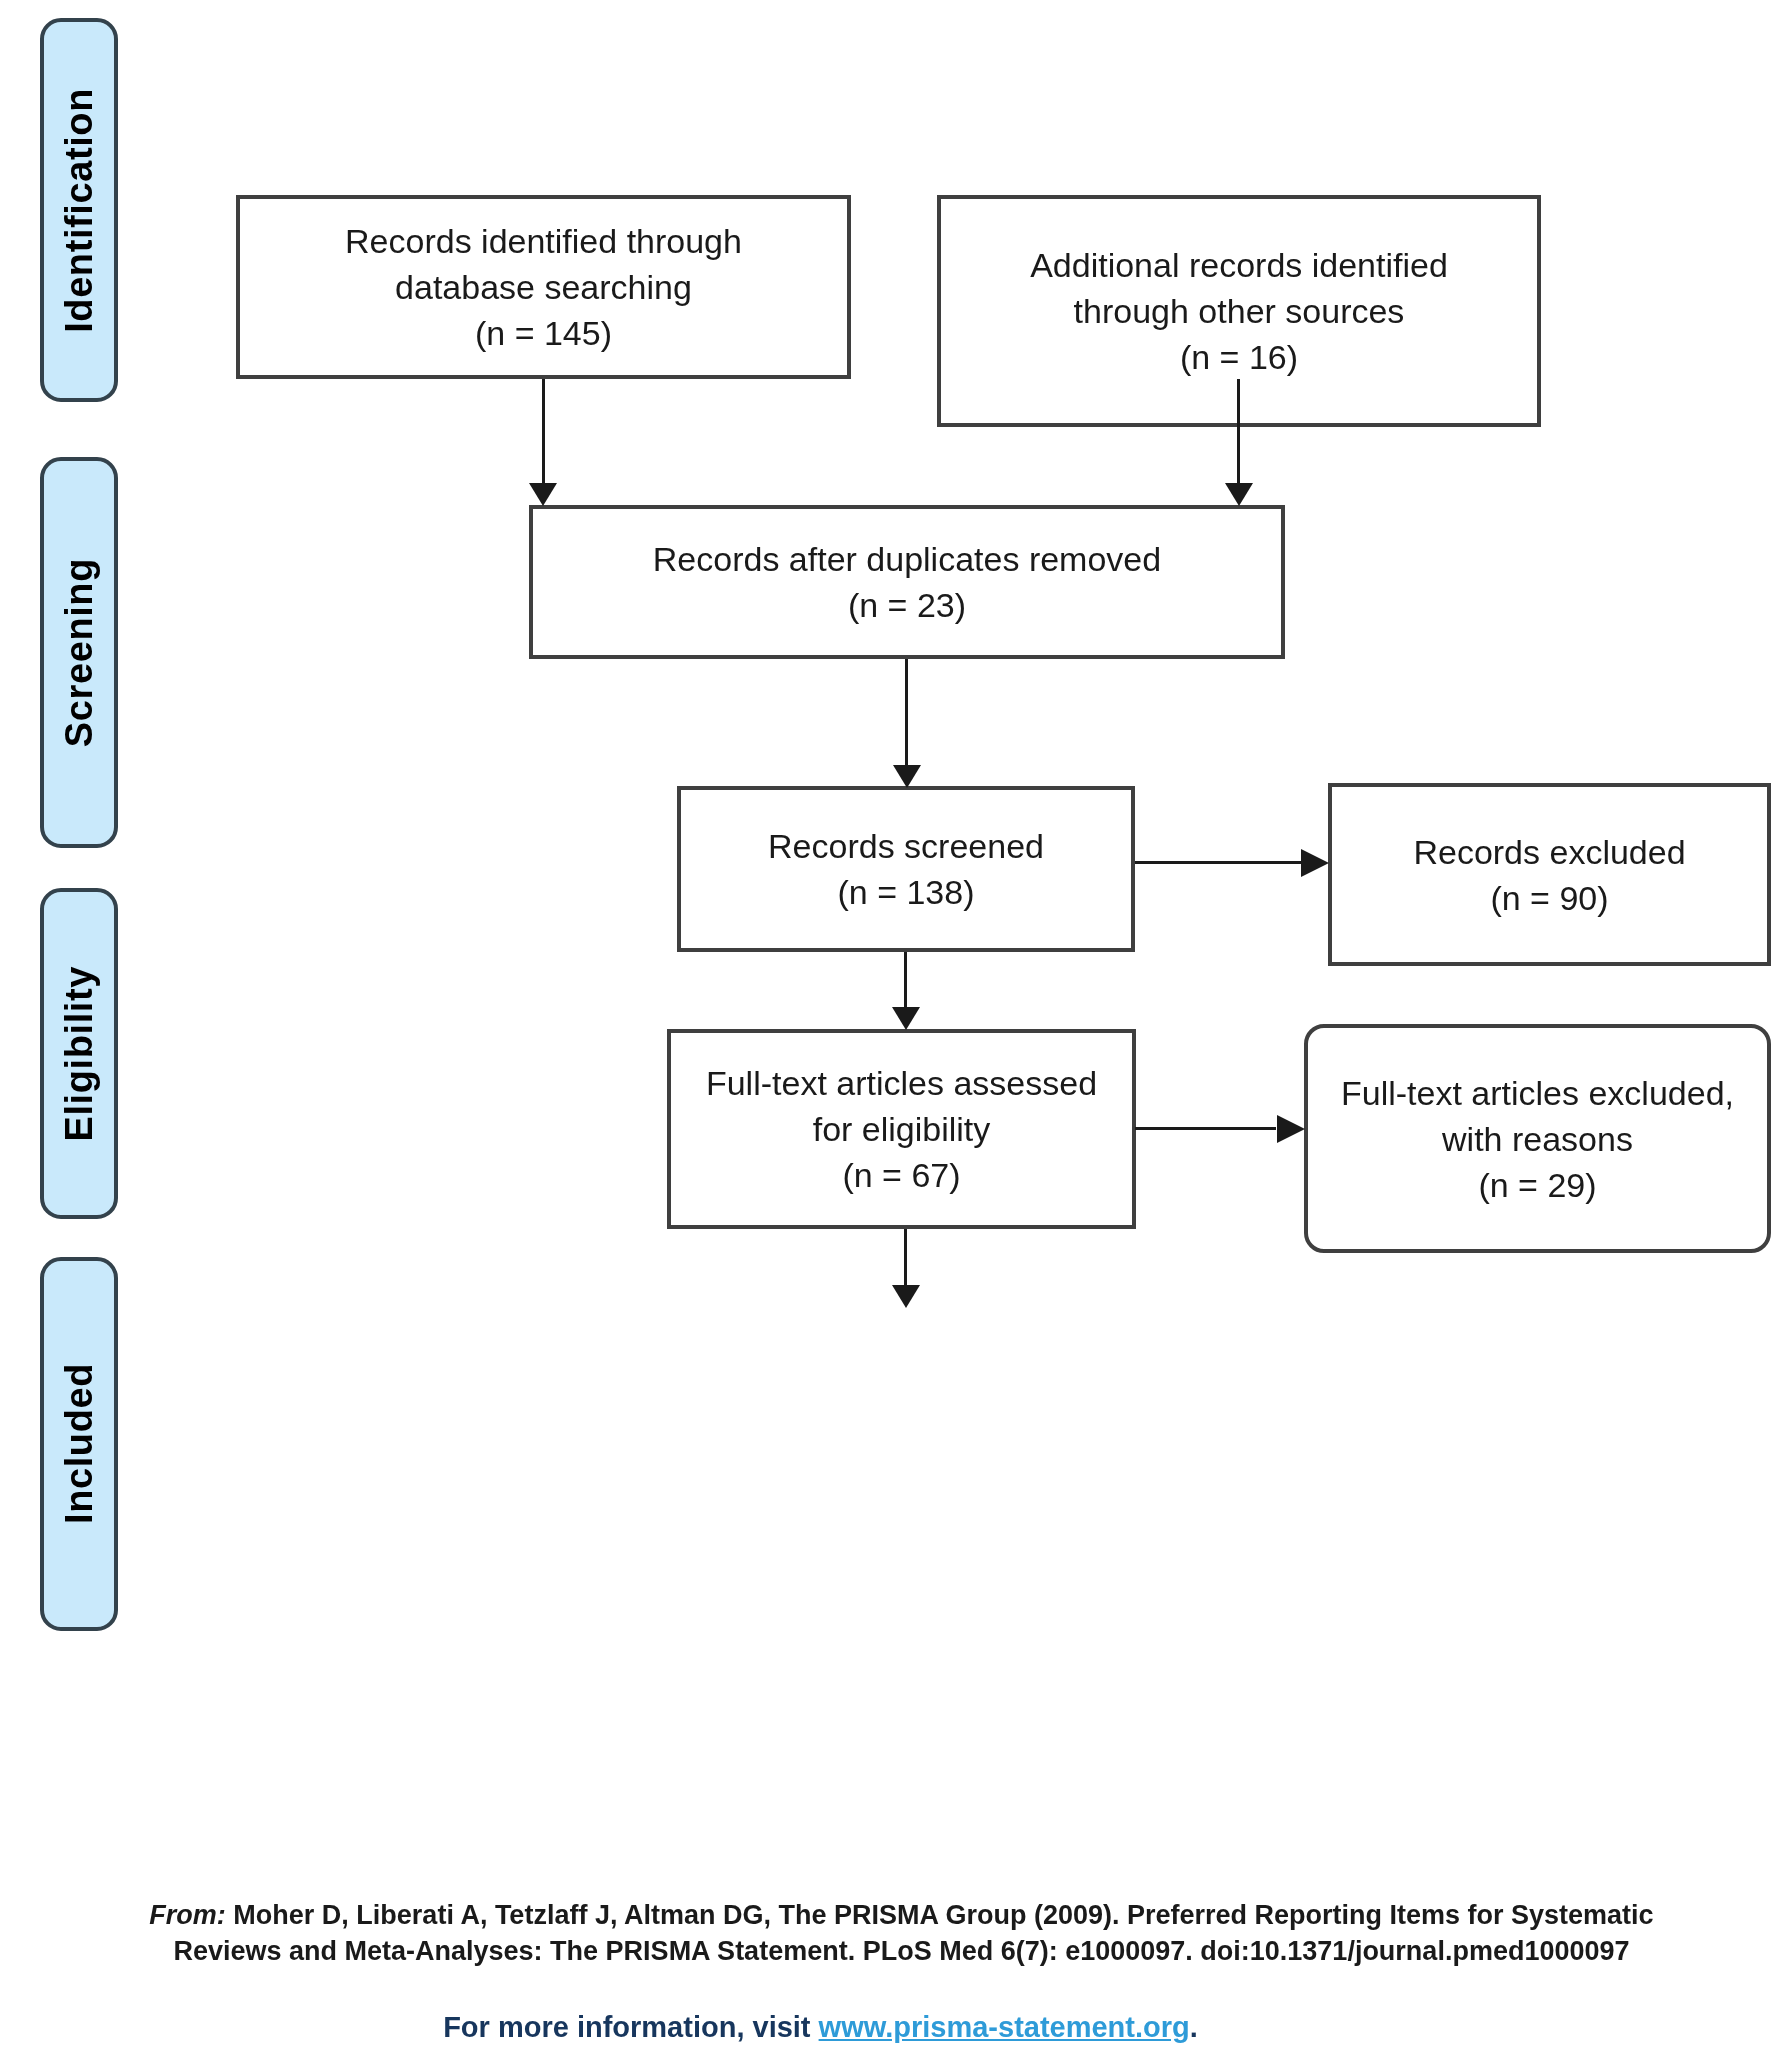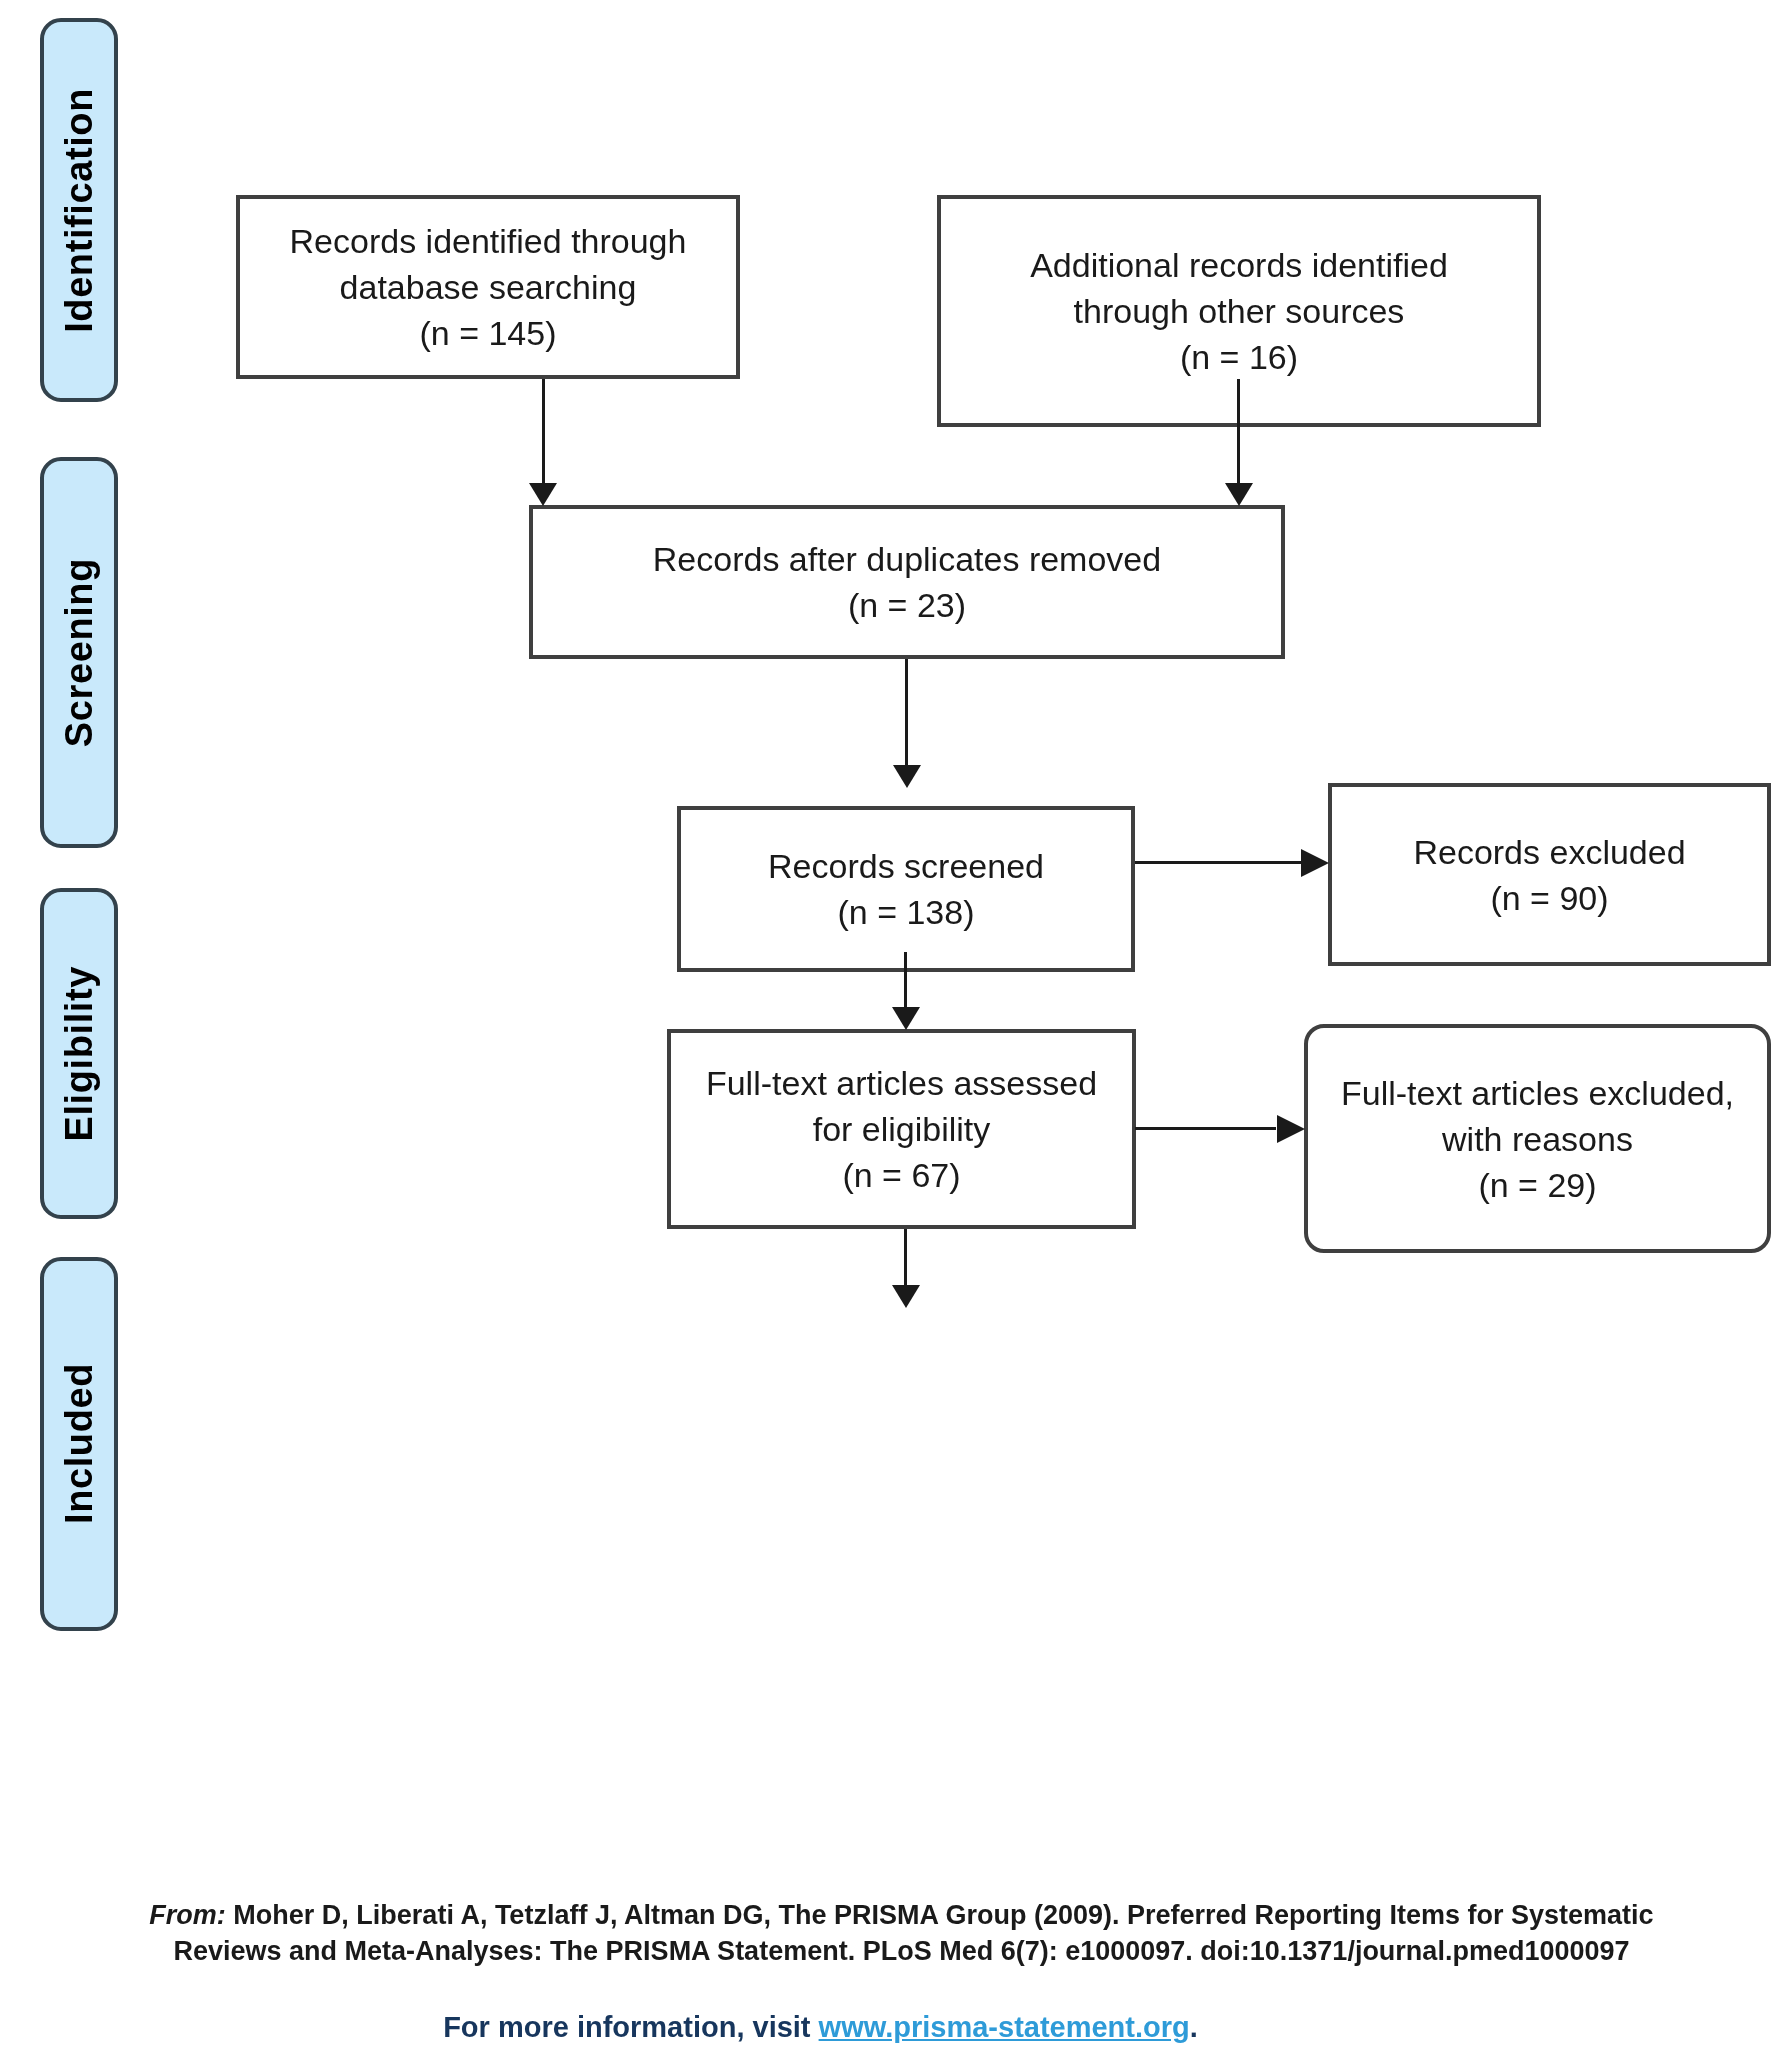--- a/index.html
+++ b/index.html
@@ -96,37 +96,37 @@
   <div class="stage" style="top:457px;height:391px;">
     <span class="vlabel">Screening</span>
   </div>
   <div class="stage" style="top:888px;height:331px;">
     <span class="vlabel">Eligibility</span>
   </div>
   <div class="stage" style="top:1257px;height:374px;">
     <span class="vlabel">Included</span>
   </div>
 
-  <div class="fbox" style="left:236px;top:195px;width:504px;height:184px;">
+  <div class="fbox" style="left:236px;top:195px;width:615px;height:184px;">
     <div class="line">Records identified through</div>
     <div class="line">database searching</div>
     <div class="line">(n = 145)</div>
   </div>
   <div class="fbox" style="left:937px;top:195px;width:604px;height:232px;">
     <div class="line">Additional records identified</div>
     <div class="line">through other sources</div>
     <div class="line">(n = 16)</div>
   </div>
 
   <div class="fbox" style="left:529px;top:505px;width:756px;height:154px;">
     <div class="line">Records after duplicates removed</div>
     <div class="line">(n = 23)</div>
   </div>
 
-  <div class="fbox" style="left:677px;top:786px;width:458px;height:166px;margin-top:20px;">
+  <div class="fbox" style="left:677px;top:786px;width:458px;height:166px;">
     <div class="line">Records screened</div>
     <div class="line">(n = 138)</div>
   </div>
   <div class="fbox" style="left:1328px;top:783px;width:443px;height:183px;">
     <div class="line">Records excluded</div>
     <div class="line">(n = 90)</div>
   </div>
 
   <div class="fbox" style="left:667px;top:1029px;width:469px;height:200px;">
     <div class="line">Full-text articles assessed</div>

